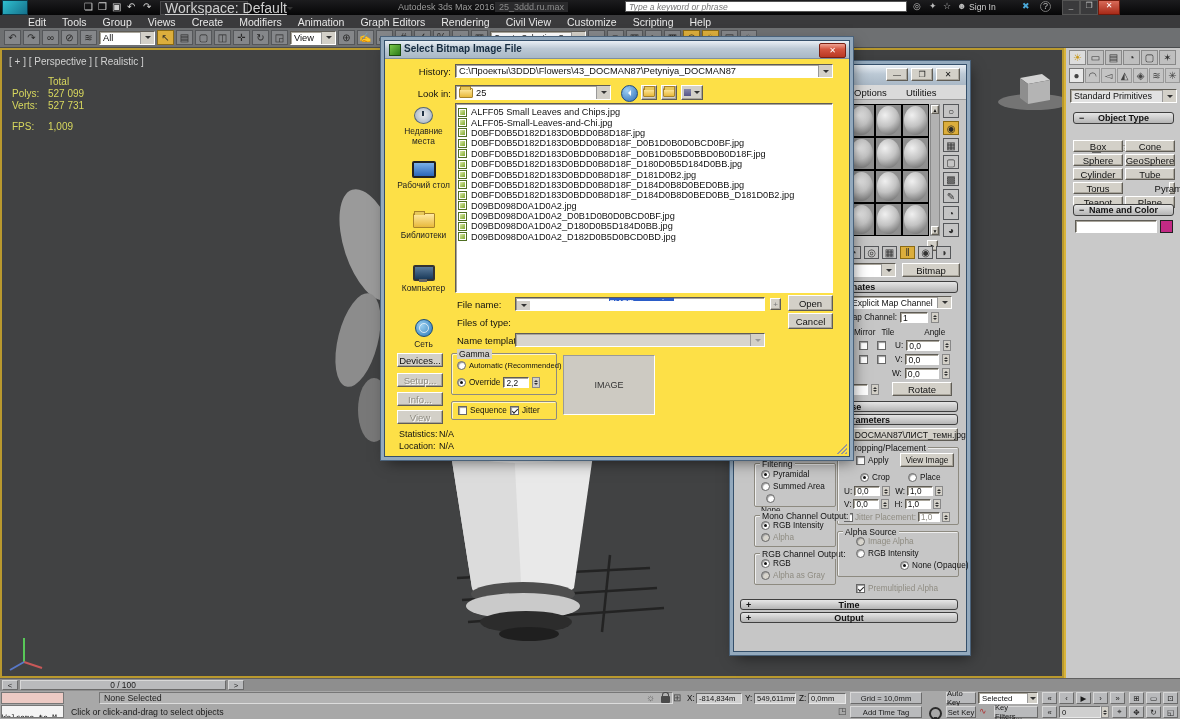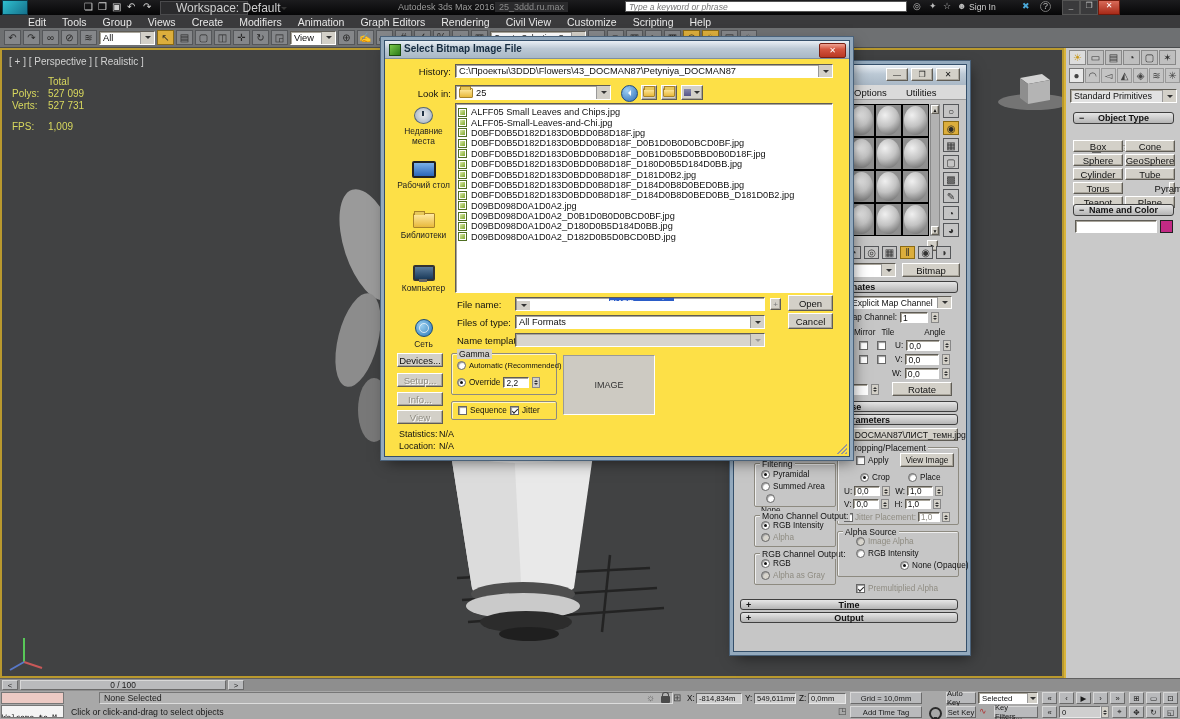--- a/index.html
+++ b/index.html
@@ -81,21 +81,21 @@
 <div id="app">
 
   <div class="abs" style="left:0;top:0;width:1180px;height:15px;background:linear-gradient(#1c1c1e,#060607);">
     <div class="abs" style="left:2px;top:0;width:26px;height:15px;background:linear-gradient(135deg,#2fbfcf,#15718c);border:1px solid #0a3a4a;box-sizing:border-box;"></div>
     <span class="abs" style="left:84px;top:1px;color:#cfcfcf;font-size:10px;">❏</span>
     <span class="abs" style="left:98px;top:1px;color:#cfcfcf;font-size:10px;">❒</span>
     <span class="abs" style="left:112px;top:1px;color:#cfcfcf;font-size:10px;">▣</span>
     <span class="abs" style="left:127px;top:1px;color:#cfcfcf;font-size:10px;">↶</span>
     <span class="abs" style="left:143px;top:1px;color:#cfcfcf;font-size:10px;">↷</span>
     <div class="abs" style="left:160px;top:1px;width:86px;height:12px;background:#2b2b2d;border:1px solid #4a4a4c;display:flex;align-items:center;">
-      <span style="flex:1;font-size:12px;color:#cfcfcf;padding-left:15px;white-space:nowrap;">Workspace: Default</span>
+      <span style="flex:1;font-size:14px;color:#cfcfcf;padding-left:4px;white-space:nowrap;text-decoration:underline;">Workspace: Default</span>
       <span class="carr" style="background:transparent;border:none;"></span>
     </div>
     <span class="abs lbl" style="left:398px;top:2px;color:#9a9a9a;font-size:9px;">Autodesk 3ds Max 2016</span>
     <span class="abs lbl" style="left:495px;top:2px;color:#8a8a8a;font-size:9px;background:#2a2a2c;padding:0 4px;">25_3ddd.ru.max</span>
     <input class="abs" style="left: 625px; top: 1px; width: 282px; height: 11px; font-size: 8.6px; font-style: italic; border: 1px solid rgb(85, 85, 85); background: rgb(255, 255, 255); padding: 0px 3px; box-sizing: border-box;" placeholder="Type a keyword or phrase">
     <span class="abs" style="left:913px;top:1px;color:#bbb;font-size:9px;">◎</span>
     <span class="abs" style="left:929px;top:1px;color:#bbb;font-size:9px;">✦</span>
     <span class="abs" style="left:943px;top:1px;color:#bbb;font-size:9px;">☆</span>
     <span class="abs" style="left:957px;top:1px;color:#bbb;font-size:9px;">☻</span>
     <span class="abs" style="left:969px;top:2px;color:#cfcfcf;font-size:8.6px;">Sign In</span>
@@ -596,24 +596,20 @@
 
     <span class="abs lbl" style="left:72px;top:258px;">File name:</span>
     <div class="combo" style="position:absolute;left:130px;top:256px;width:250px;height:14px;flex-direction:column;">
       <span class="val"><span style="background:#2a5cc8;color:#fff;">ЛИСТ_темн.jpg</span></span>
       <span class="carr"></span>
     </div>
     <div class="b3 abs" style="left:385px;top:257px;width:11px;height:12px;font-size:8px;color:#777;">+</div>
     <div class="b3 abs" style="left:403px;top:254px;width:45px;height:16px;">Open</div>
 
     <span class="abs lbl" style="left:72px;top:276px;">Files of type:</span>
-    <div class="combo" style="position:absolute;left:130px;top:274px;width:250px;height:14px;">
-      <span class="val">All Formats</span>
-        <span class="carr"></span>
-    </div>
     <div class="b3 abs" style="left:403px;top:272px;width:45px;height:16px;">Cancel</div>
 
     <span class="abs lbl" style="left:72px;top:294px;">Name template:</span>
     <div class="combo dis" style="position:absolute;left:130px;top:292px;width:250px;height:14px;">
       <span class="val"></span>
         <span class="carr"></span>
     </div>
 
     <div class="b3 abs" style="left:12px;top:312px;width:46px;height:14px;">Devices...</div>
     <div class="b3 dis abs" style="left:12px;top:332px;width:46px;height:14px;">Setup...</div>

